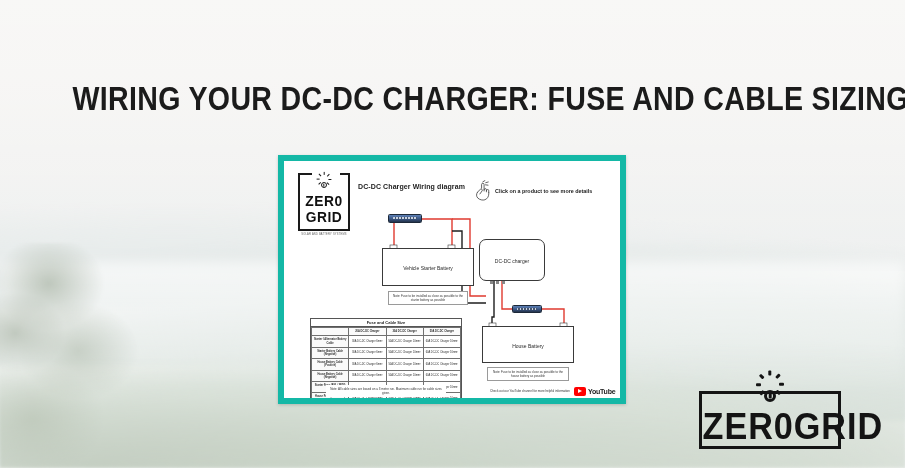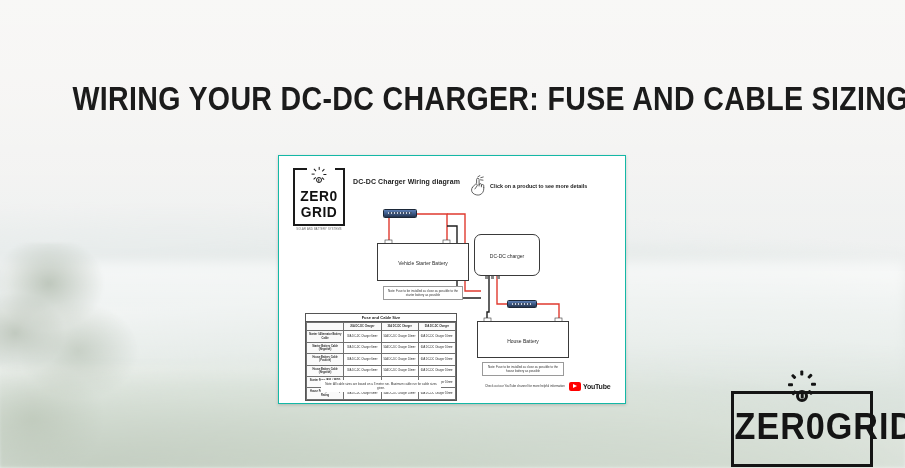--- a/index.html
+++ b/index.html
@@ -92,21 +92,21 @@
     transform: scaleX(.84);
     white-space: nowrap;
   }
 
   
   .diagram-card {
     position: absolute;
     left: 278px; top: 155px;
     width: 348px; height: 249px;
     background: #ffffff;
-    border: 1px solid #14b8a6;
+    border: 6px solid #14b8a6;
     box-shadow: 0 1px 3px rgba(0,0,0,.18);
     overflow: hidden;
   }
 
   
   .zg-logo {
     position: absolute; left: 14px; top: 12px;
     width: 52px; height: 58px;
   }
   .zg-frame {
@@ -239,22 +239,22 @@
   .yt-play::after {
     content: ""; position: absolute; left: 4.4px; top: 2.1px;
     border-left: 4px solid #fff;
     border-top: 2.2px solid transparent;
     border-bottom: 2.2px solid transparent;
   }
   .yt-word { font-size: 7px; font-weight: 700; color: #1c1c1c; letter-spacing: -.2px; }
 
   
   .brand-logo {
-    position: absolute; left: 731px; top: 391px;
-    width: 142px; height: 76px;
+    position: absolute; left: 699px; top: 391px;
+    width: 142px; height: 58px;
   }
   .brand-frame {
     position: absolute; inset: 0;
     border: 3px solid #141414;
   }
   .brand-sun {
     position: absolute; left: 50%; top: -12px; transform: translateX(-50%);
     width: 34px; height: 34px;
   }
   .brand-sun .core {

